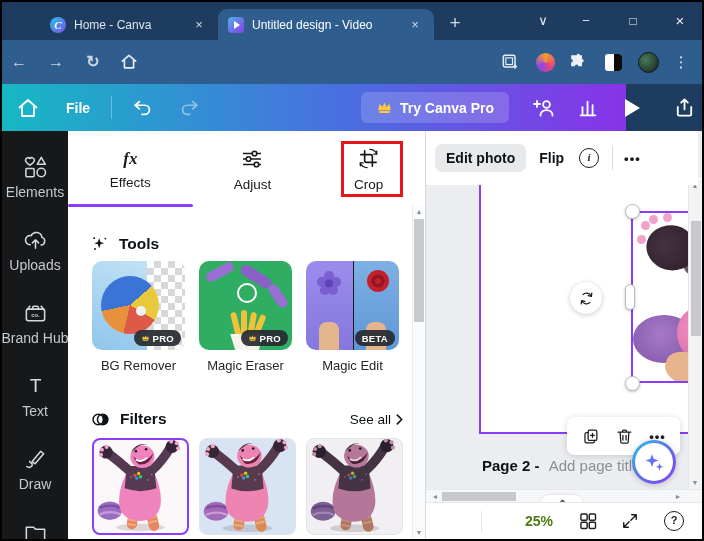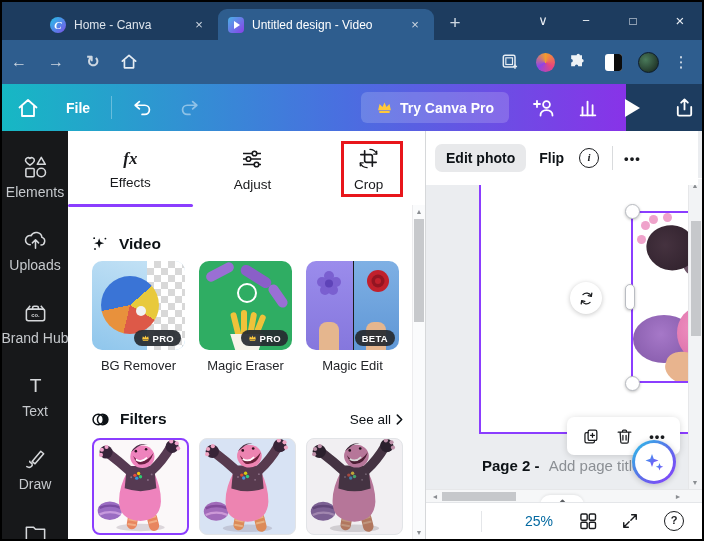--- a/index.html
+++ b/index.html
@@ -127,21 +127,21 @@
   #pagelabel{position:absolute;left:56px;top:283px;font-size:15px;white-space:nowrap;z-index:1;}
   #pagelabel .pl1{color:#0d1216;font-weight:700;}
   #pagelabel .pl2{color:#8b8f94;margin-left:5px;}
   #vscroll{position:absolute;right:0;top:5px;width:14px;bottom:0;background:#f2f3f5;border-left:1px solid #e6e7e9;z-index:6;}
   #vthumb{position:absolute;left:1.5px;top:42px;width:10px;height:115px;background:#c6c8cb;}
   #hscroll{position:absolute;left:0;top:358px;width:100%;height:13px;background:#f6f7f8;border-top:1px solid #e6e7e9;z-index:6;}
   #hthumb{position:absolute;left:16px;top:2px;width:74px;height:9px;background:#c6c8cb;}
   #collapsetab{position:absolute;left:114px;top:364px;width:44px;height:14px;background:#fff;border-radius:10px 10px 0 0;box-shadow:0 -1px 3px rgba(0,0,0,.08);display:flex;align-items:center;justify-content:center;z-index:7;}
   #bottombar{position:absolute;left:0;top:371px;width:100%;height:37px;background:#fff;border-top:1px solid #e4e6e9;z-index:7;}
   #bb-div{position:absolute;left:55px;top:8px;width:1px;height:21px;background:#e4e6e9;}
-  #zoomlevel{position:absolute;left:88px;top:0;width:50px;line-height:36px;text-align:center;font-size:14px;font-weight:400;color:#0369a1;}
+  #zoomlevel{position:absolute;left:88px;top:0;width:50px;line-height:36px;text-align:center;font-size:14px;font-weight:700;color:#4d7c0f;}
   .bb-ic{position:absolute;top:8px;}
   #help-btn{position:absolute;left:238px;top:8px;width:20px;height:20px;border:1.7px solid #1a1c1f;border-radius:50%;text-align:center;line-height:17px;font-size:11px;font-weight:700;color:#1a1c1f;}
 </style>
 </head>
 <body>
 
 <svg width="0" height="0" style="position:absolute">
   <defs>
     <g id="monster-shape">
       <ellipse cx="50" cy="94" rx="26" ry="4" fill="rgba(110,95,115,.22)"></ellipse>
@@ -368,21 +368,21 @@
       <div id="redbox"></div>
 
       <section id="tools-sec">
         <div class="sechdr">
           <svg width="20" height="20" viewBox="0 0 24 24">
             <path d="M11 5 l1.6 4.6 L17 11 l-4.4 1.4 L11 17 l-1.6 -4.6 L5 11 l4.4 -1.4 Z" fill="#0d1216"></path>
             <circle cx="5" cy="5" r="1.1" fill="#0d1216"></circle>
               <circle cx="18.5" cy="5.5" r="1.1" fill="#0d1216"></circle>
               <circle cx="6" cy="18" r="1.1" fill="#0d1216"></circle>
           </svg>
-          <span class="t">Video</span>
+          <span class="t">Tools</span>
         </div>
         <div id="cards">
           <div class="card">
             <div class="cthumb" id="card-bg">
               <div class="sky"></div>
               <div class="checker"></div>
               <div id="ball">
                   <i></i>
                 </div>
               <div class="badge">

